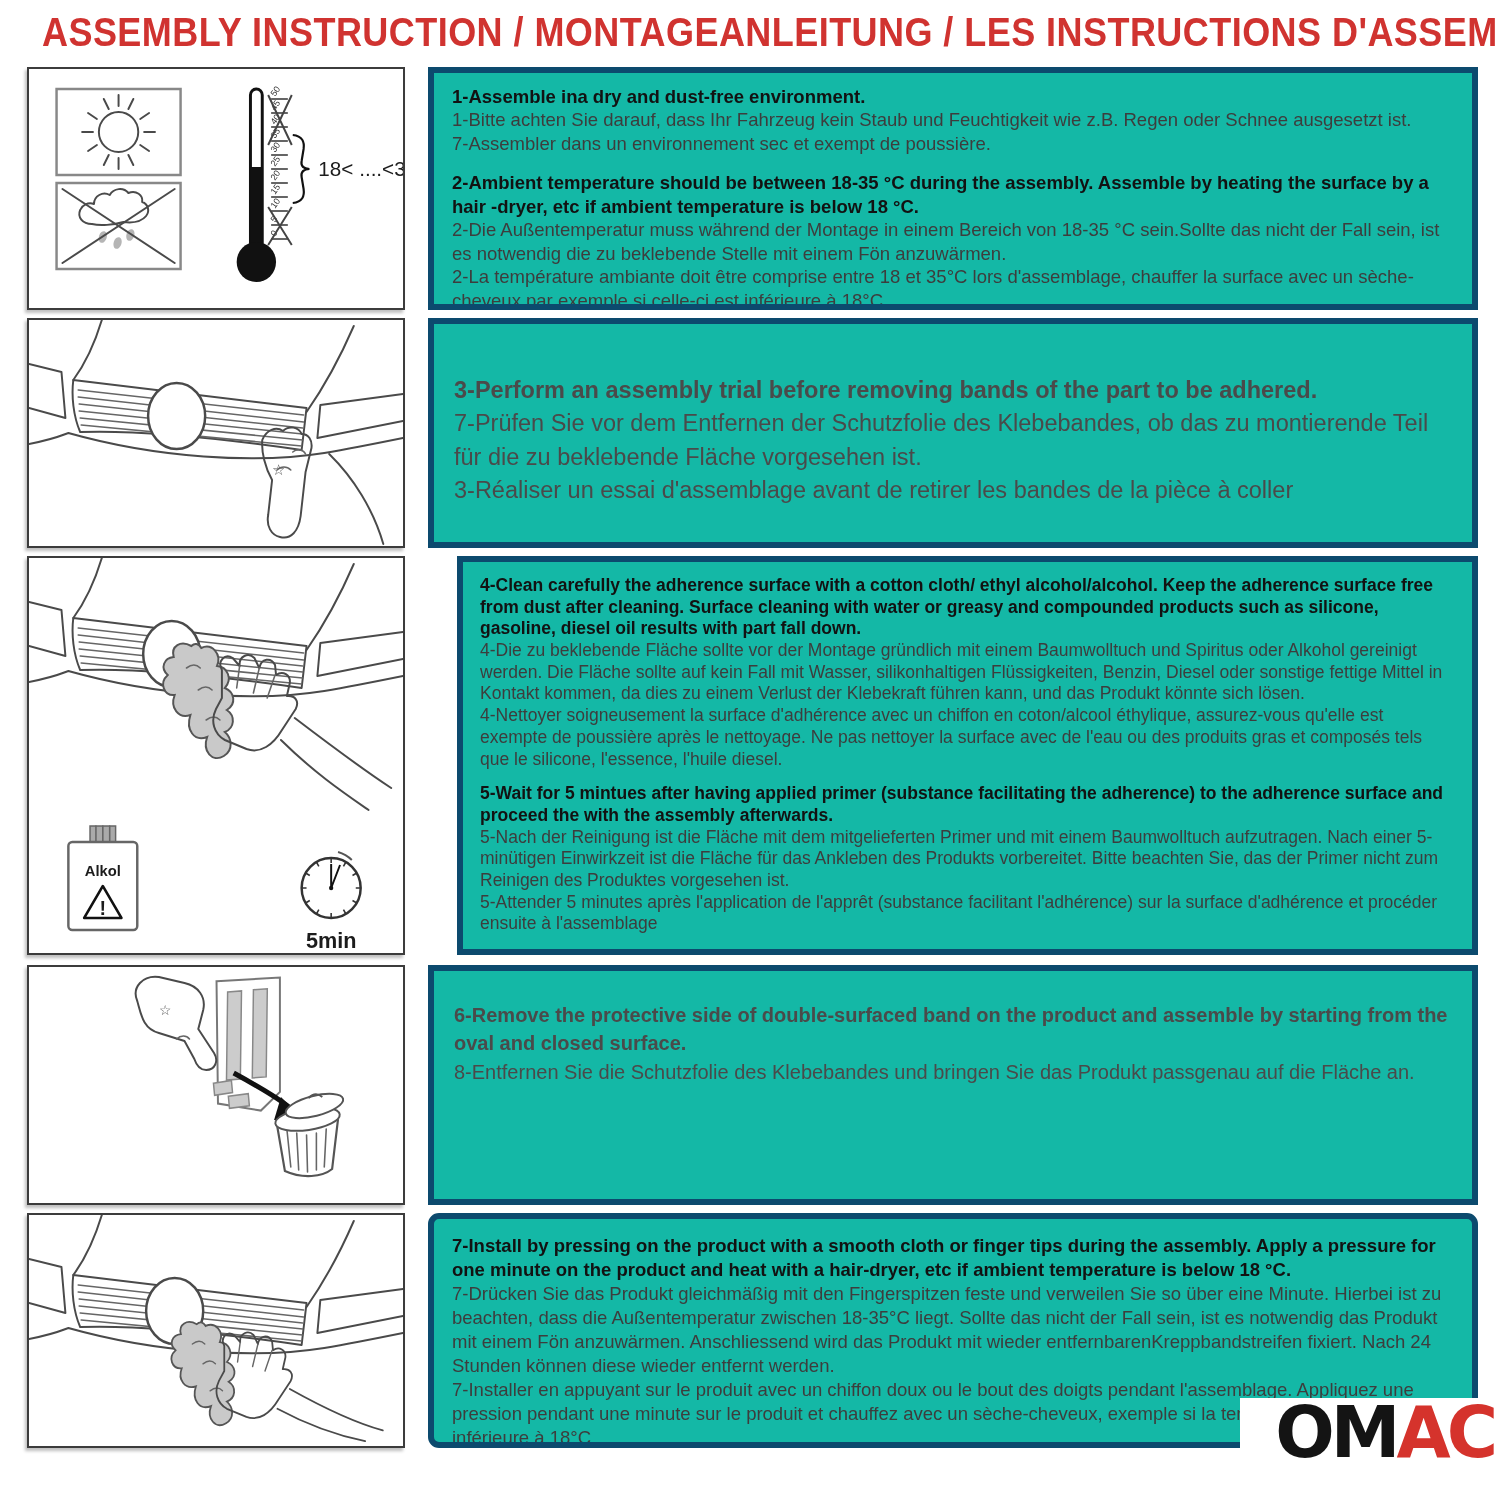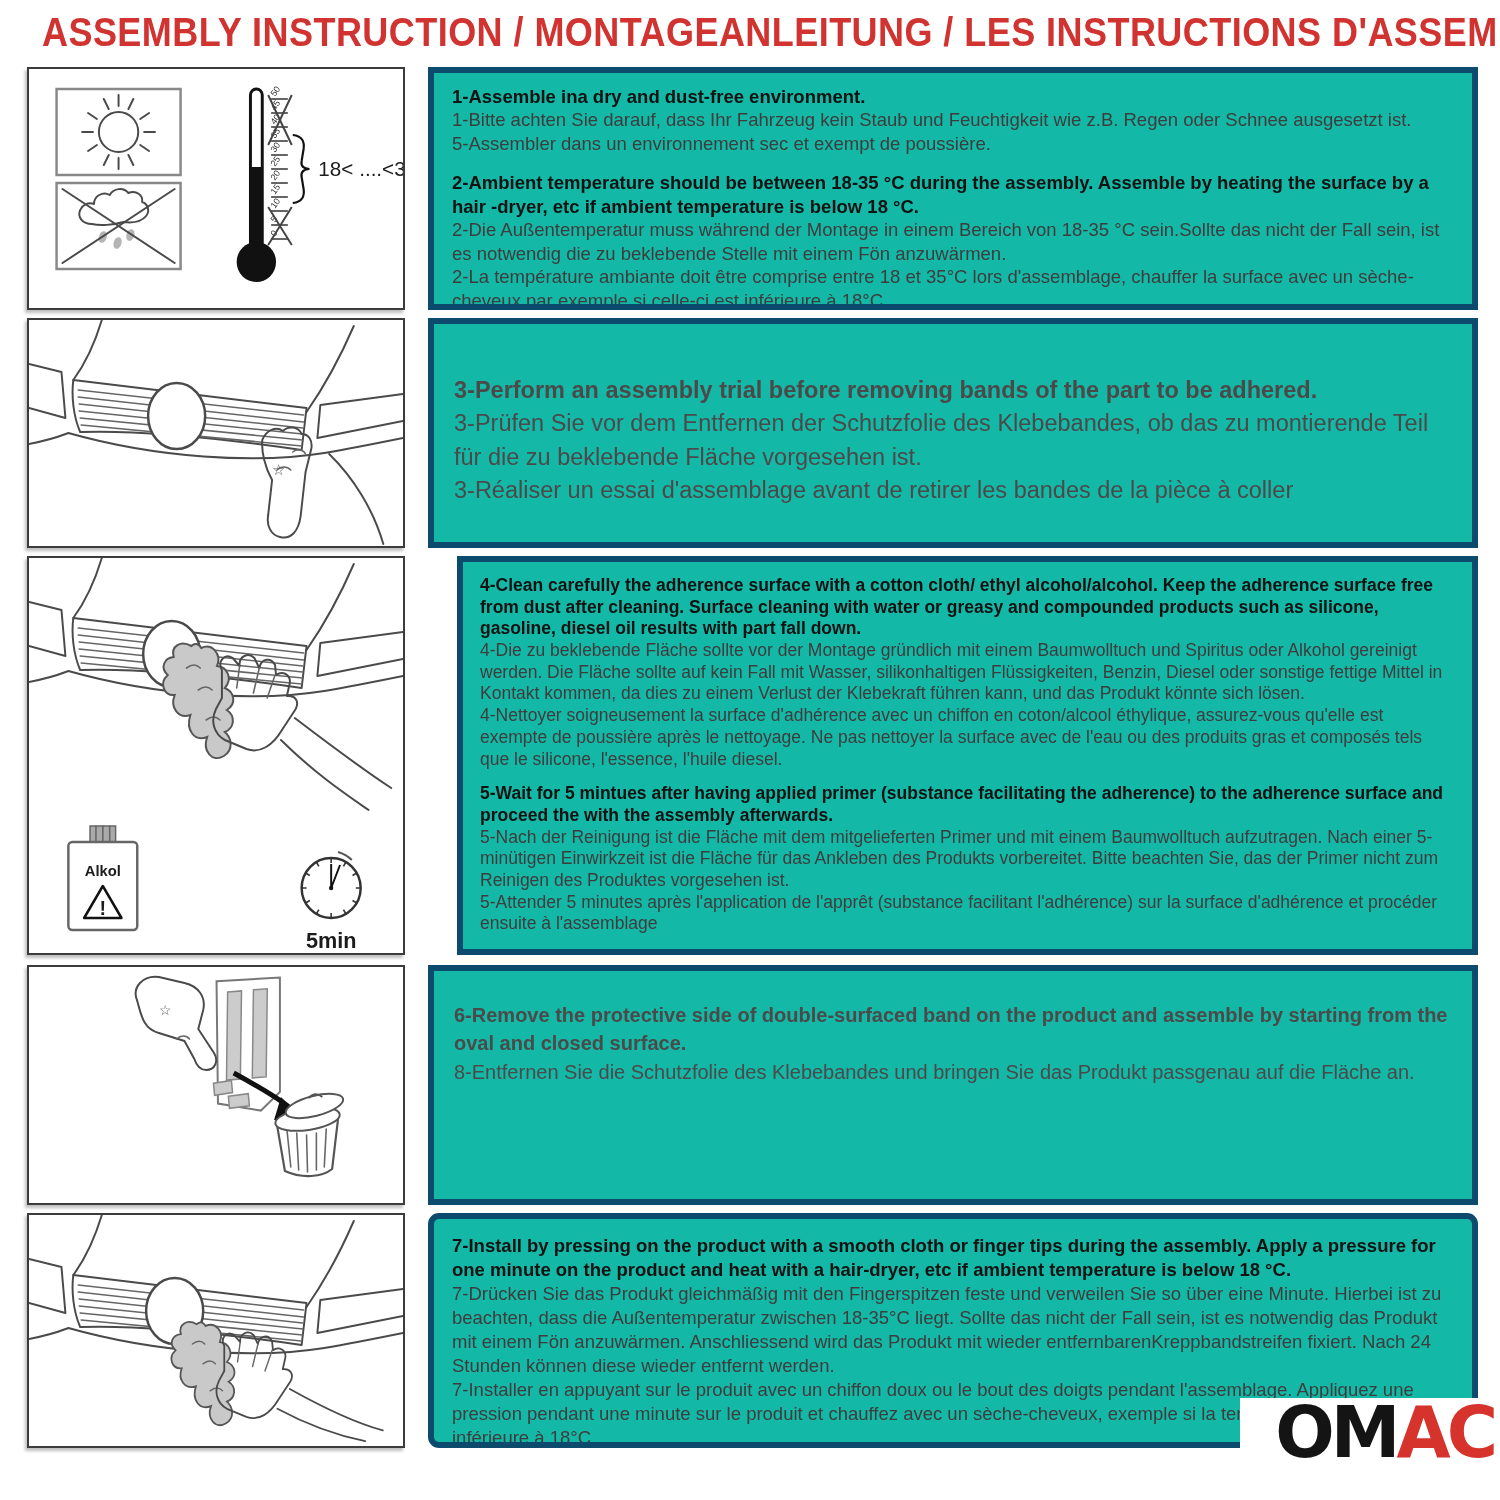--- a/index.html
+++ b/index.html
@@ -82,21 +82,21 @@
           <path class="xmark" d="M243,26 L267,76 M267,26 L243,76"></path>
           <path class="xmark" d="M243,138 L267,176 M267,138 L243,176"></path>
           <path d="M268,66 C278,67 280,73 279,80 L277,92 C276,97 279,100 285,100 C279,100 276,103 277,108 L279,120 C280,127 278,133 268,134" fill="none" stroke="#111" stroke-width="2.2"></path>
           <text class="svgtext" x="294" y="107" font-size="21">18&lt; ....&lt;35 C</text>
         </g>
       </svg>
     </div>
     <div class="rbox s1">
         <p class="para bold">1-Assemble ina dry and dust-free environment.</p>
         <p class="para normal">1-Bitte achten Sie darauf, dass Ihr Fahrzeug kein Staub und Feuchtigkeit wie z.B. Regen oder Schnee ausgesetzt ist.</p>
-        <p class="para normal">5-Assembler dans un environnement sec et exempt de poussière.</p>
+        <p class="para normal">7-Assembler dans un environnement sec et exempt de poussière.</p>
         <p class="para spacer"></p>
         <p class="para bold">2-Ambient temperature should be between 18-35 °C  during the assembly. Assemble by heating the surface by a hair -dryer, etc if ambient temperature is below 18 °C.</p>
         <p class="para normal">2-Die Außentemperatur muss während der Montage in einem Bereich von 18-35 °C  sein.Sollte das nicht der Fall sein, ist es notwendig die zu beklebende Stelle mit einem Fön anzuwärmen.</p>
         <p class="para normal">2-La température ambiante doit être comprise entre 18 et 35°C lors d'assemblage, chauffer la surface avec un sèche-cheveux par exemple si celle-ci est inférieure à 18°C.</p>
       </div>
   </div>
 
   <div class="row" style="top:318px;height:230px;">
     <div class="lbox">
       <svg viewBox="0 0 380 226" preserveAspectRatio="none">
@@ -113,21 +113,21 @@
         </g>
         <g>
           <path class="ln" d="M237,120 C241,110 251,106 258,111 C264,105 274,107 277,114 C284,114 288,120 287,128 L281,152 L276,196 C274,211 266,220 255,217 C246,215 241,206 243,195 L247,160 C240,148 236,132 237,120 Z" fill="#fff"></path>
           <path class="lnthin" d="M252,150 C256,146 262,146 266,150 M268,132 C273,128 279,130 281,134"></path>
           <text x="247" y="155" font-size="15" fill="#555">☆</text>
         </g>
       </svg>
     </div>
     <div class="rbox s2">
         <p class="para bold">3-Perform an assembly trial before removing bands of the part to be adhered.</p>
-        <p class="para normal">3-Prüfen Sie vor dem Entfernen der Schutzfolie des Klebebandes, ob das zu montierende Teil für die zu beklebende Fläche vorgesehen ist.</p>
+        <p class="para normal">7-Prüfen Sie vor dem Entfernen der Schutzfolie des Klebebandes, ob das zu montierende Teil für die zu beklebende Fläche vorgesehen ist.</p>
         <p class="para normal">3-Réaliser un essai d'assemblage avant de retirer les bandes de la pièce à coller</p>
       </div>
   </div>
 
   <div class="row" style="top:556px;height:399px;">
     <div class="lbox">
       <svg viewBox="0 0 380 395" preserveAspectRatio="none">
         <g>
           <path class="ln" d="M74,0 C66,26 57,44 45,60"></path>
           <path class="ln" d="M330,6 C315,40 299,68 282,92"></path>

